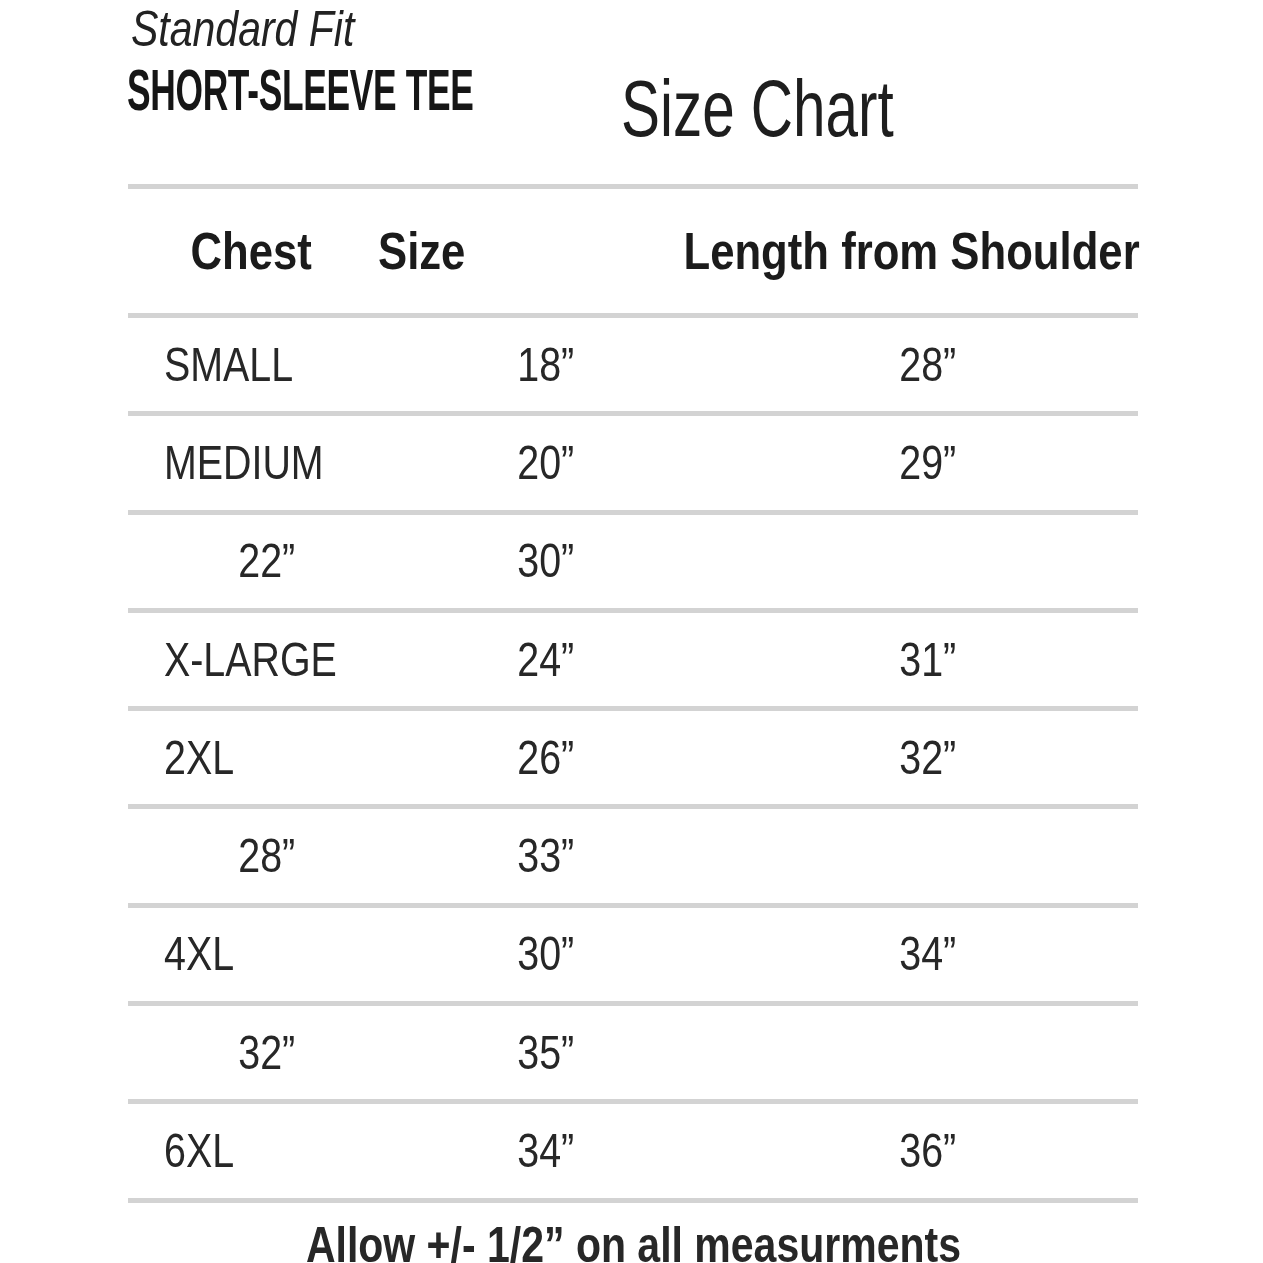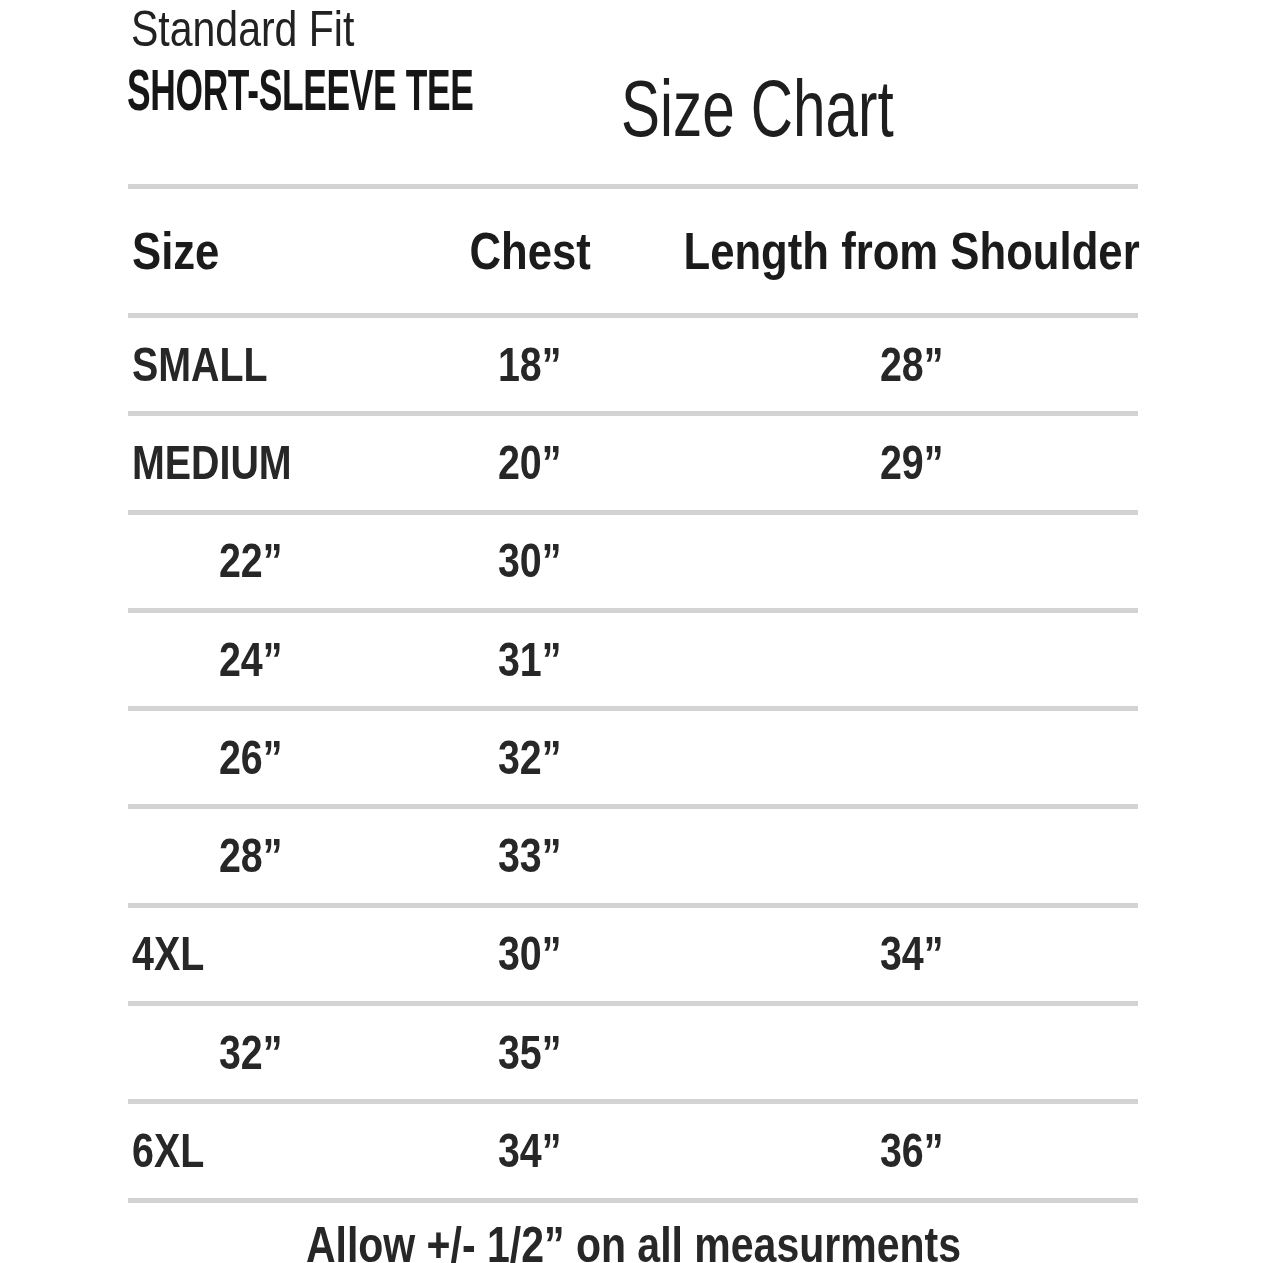--- a/index.html
+++ b/index.html
@@ -13,21 +13,21 @@
     position:relative;
     font-family:"Liberation Sans","DejaVu Sans",sans-serif;
     color:var(--ink);
     overflow:hidden;
   }
   .squeeze{display:inline-block;white-space:nowrap;}
 
   
   .fit-label{
     position:absolute;left:131px;top:2px;
-    font-size:50px;font-weight:400;
+    font-size:50px;font-style:italic;font-weight:400;
     line-height:1.1;color:#222;
   }
   .fit-label .squeeze{transform:scaleX(0.82);transform-origin:left center;}
   .main-title{
     position:absolute;left:127px;top:62px;
     font-size:57px;font-weight:800;letter-spacing:-0.5px;
     line-height:1;color:#161616;
   }
   .main-title .squeeze{transform:scaleX(0.62);transform-origin:left center;}
   .sub-title{
@@ -52,21 +52,21 @@
   .trow.head{height:129px;}
   .trow.data{height:98.3px;}
   .tcell{display:flex;justify-content:center;overflow:visible;}
   .tcell.first{justify-content:flex-start;padding-left:4px;}
   .head .tcell{
     font-size:52px;font-weight:700;color:#1b1b1b;line-height:1;
   }
   .head .tcell .squeeze{transform:scaleX(0.84);transform-origin:center;}
   .head .tcell.first .squeeze{transform-origin:left center;}
   .data .tcell{
-    font-size:48px;font-weight:700;color:var(--row-ink);line-height:1;
+    font-size:48px;font-weight:400;color:var(--row-ink);line-height:1;margin-left:32px;
   }
   .data .tcell .squeeze{transform:scaleX(0.82);transform-origin:center;}
   .data .tcell.first .squeeze{transform-origin:left center;}
 
   
   .note{
     position:absolute;left:128px;top:1218px;width:1010px;
     text-align:center;
     font-size:50px;font-weight:700;color:var(--row-ink);line-height:1.1;
   }
@@ -83,27 +83,27 @@
   <span class="squeeze">SHORT-SLEEVE TEE</span>
 </div>
 
 <div class="sub-title">
   <span class="squeeze">Size Chart</span>
 </div>
 
 <div class="size-table">
 
   <div class="trow head">
+    <div class="tcell">
+        <span class="squeeze">Chest</span>
+      </div>
     <div class="tcell first">
         <span class="squeeze">Size</span>
       </div>
     <div class="tcell">
-        <span class="squeeze">Chest</span>
-      </div>
-    <div class="tcell">
         <span class="squeeze">Length from Shoulder</span>
       </div>
   </div>
 
   <div class="trow data">
     <div class="tcell first">
         <span class="squeeze">SMALL</span>
       </div>
     <div class="tcell">
         <span class="squeeze">18”</span>
@@ -128,29 +128,35 @@
   <div class="trow data">
     <div class="tcell">
         <span class="squeeze">22”</span>
       </div>
     <div class="tcell">
         <span class="squeeze">30”</span>
       </div>
   </div>
 
   <div class="trow data">
+    <div class="tcell first">
+        <span class="squeeze">X-LARGE</span>
+      </div>
     <div class="tcell">
         <span class="squeeze">24”</span>
       </div>
     <div class="tcell">
         <span class="squeeze">31”</span>
       </div>
   </div>
 
   <div class="trow data">
+    <div class="tcell first">
+        <span class="squeeze">2XL</span>
+      </div>
     <div class="tcell">
         <span class="squeeze">26”</span>
       </div>
     <div class="tcell">
         <span class="squeeze">32”</span>
       </div>
   </div>
 
   <div class="trow data">
     <div class="tcell">

